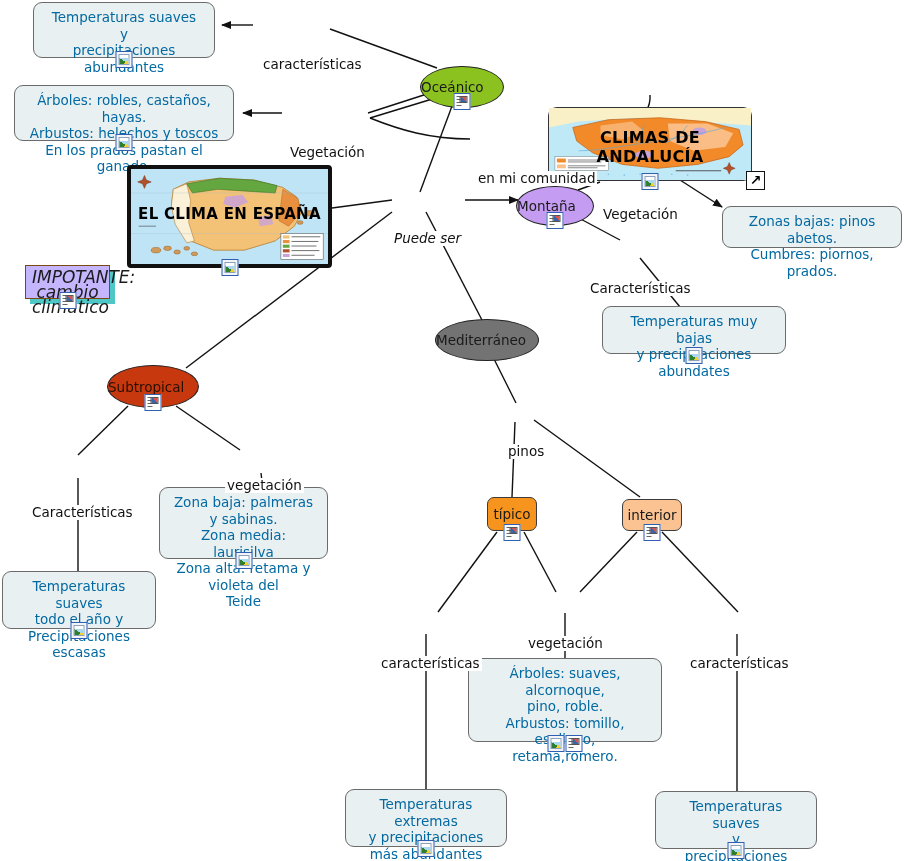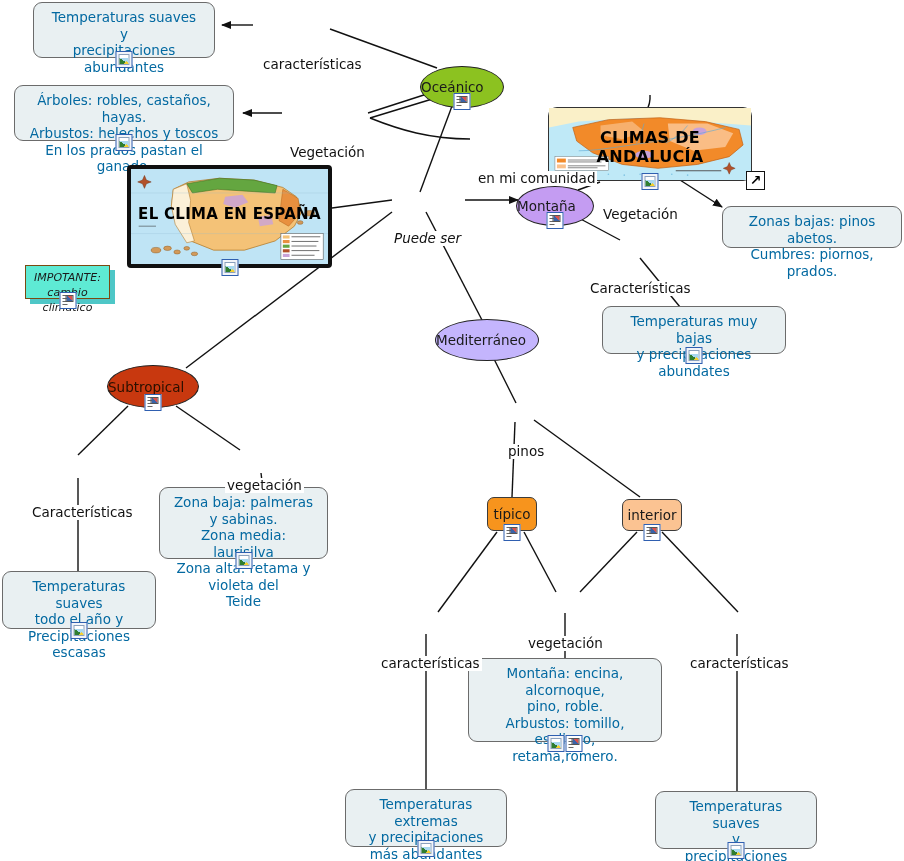--- a/index.html
+++ b/index.html
@@ -38,21 +38,21 @@
     text-align:center;
     color:#1a1a1a;
     font-size:13.5px;
     display:flex;
     align-items:center;
     justify-content:flex-start;
     box-sizing:border-box;
   }
   .ellipse.oceanico{background:#8cc220;}
   .ellipse.montana{background:#c49cf2;}
-  .ellipse.mediterraneo{background:#c4b5fd;}
+  .ellipse.mediterraneo{background:#737373;}
   .ellipse.subtropical{background:#c8380f;}
   .ellipse.subtropical span.lbl{color:#2a1000;}
 
   
   .chip{
     border:1.4px solid #3b3b3b;
     border-radius:7px;
     text-align:center;
     font-size:13.5px;
     color:#1a1a1a;
@@ -72,26 +72,26 @@
     color:#111;
     white-space:nowrap;
     background:#ffffff;
     padding:0 2px;
     line-height:15px;
     margin-top:40px;
   }
 
   
   .sticky{
-    background:#5eead4;
+    background:#c4b5fd;
     border:1px solid #7a4a12;
     box-shadow:5px 5px 0 0 #4ec7c7;
     color:#1a1a1a;
     font-family:"DejaVu Sans","Liberation Sans",sans-serif;
-    font-size:11px;
+    font-size:17px;
     line-height:15px;
     text-align:center;
     padding:4px 6px 8px 6px;
     box-sizing:border-box;
     font-style:italic;
   }
 
   
   .mapnode{box-sizing:border-box;position:relative;overflow:visible;}
   .mapnode .frame{position:relative;width:100%;height:100%;overflow:hidden;}
@@ -281,21 +281,21 @@
   <div class="node box" style="left:2px;top:571px;width:154px;height:58px;">
     <div>Temperaturas suaves</div>
     <div>todo el año y</div>
     <div>Precipitaciones escasas</div>
     <div class="icons">
       <span class="ico pic"></span>
     </div>
   </div>
 
   <div class="node box" style="left:468px;top:658px;width:194px;height:84px;">
-    <div>Montaña: encina, alcornoque,</div>
+    <div>Árboles: suaves, alcornoque,</div>
     <div>pino, roble.</div>
     <div>Arbustos: tomillo, espliego,</div>
     <div>retama,romero.</div>
     <div class="icons">
       <span class="ico pic"></span>
       <span class="ico note"></span>
     </div>
   </div>
 
   <div class="node box" style="left:345px;top:789px;width:162px;height:58px;">

